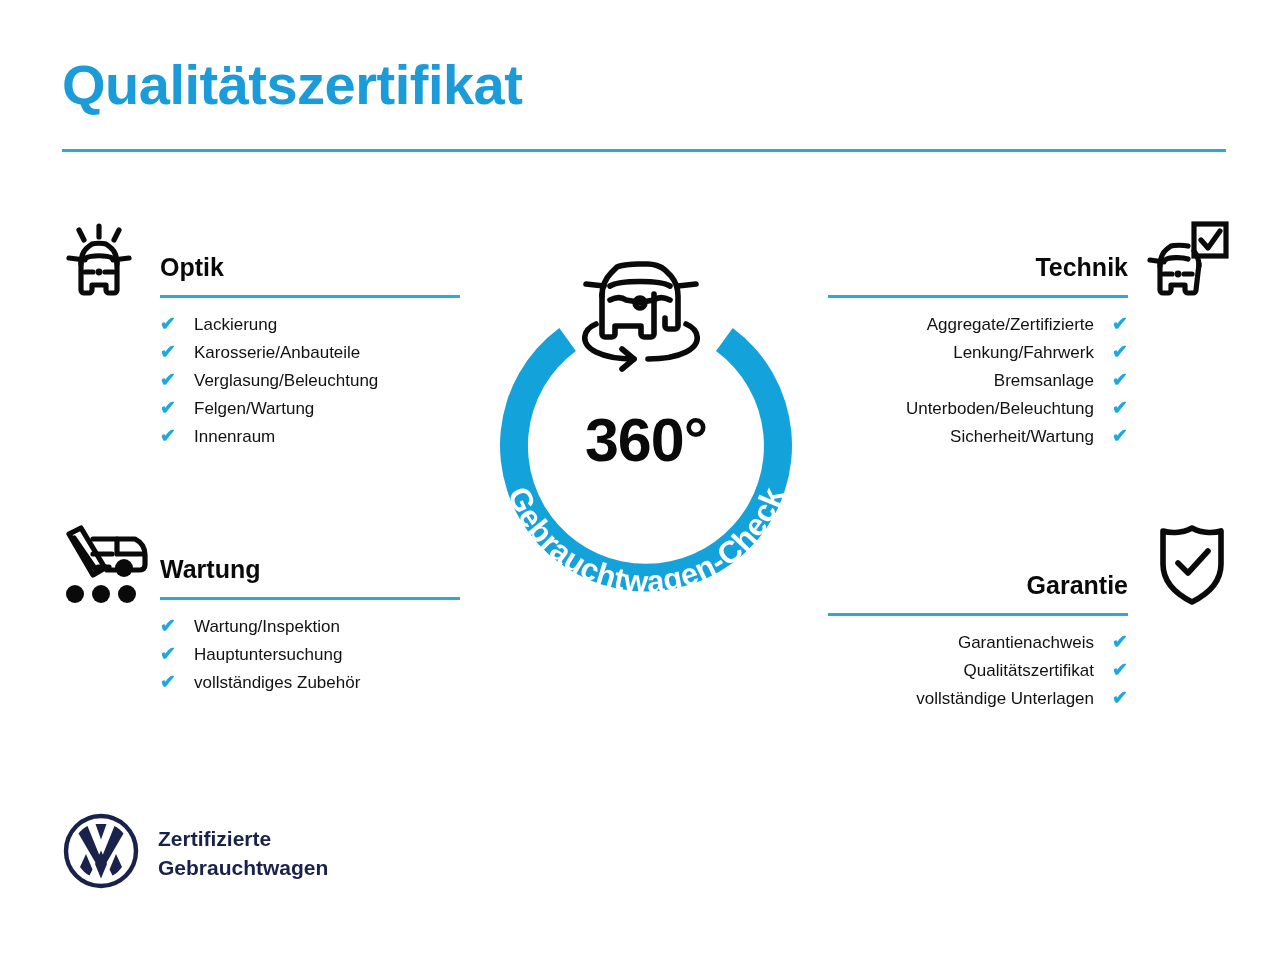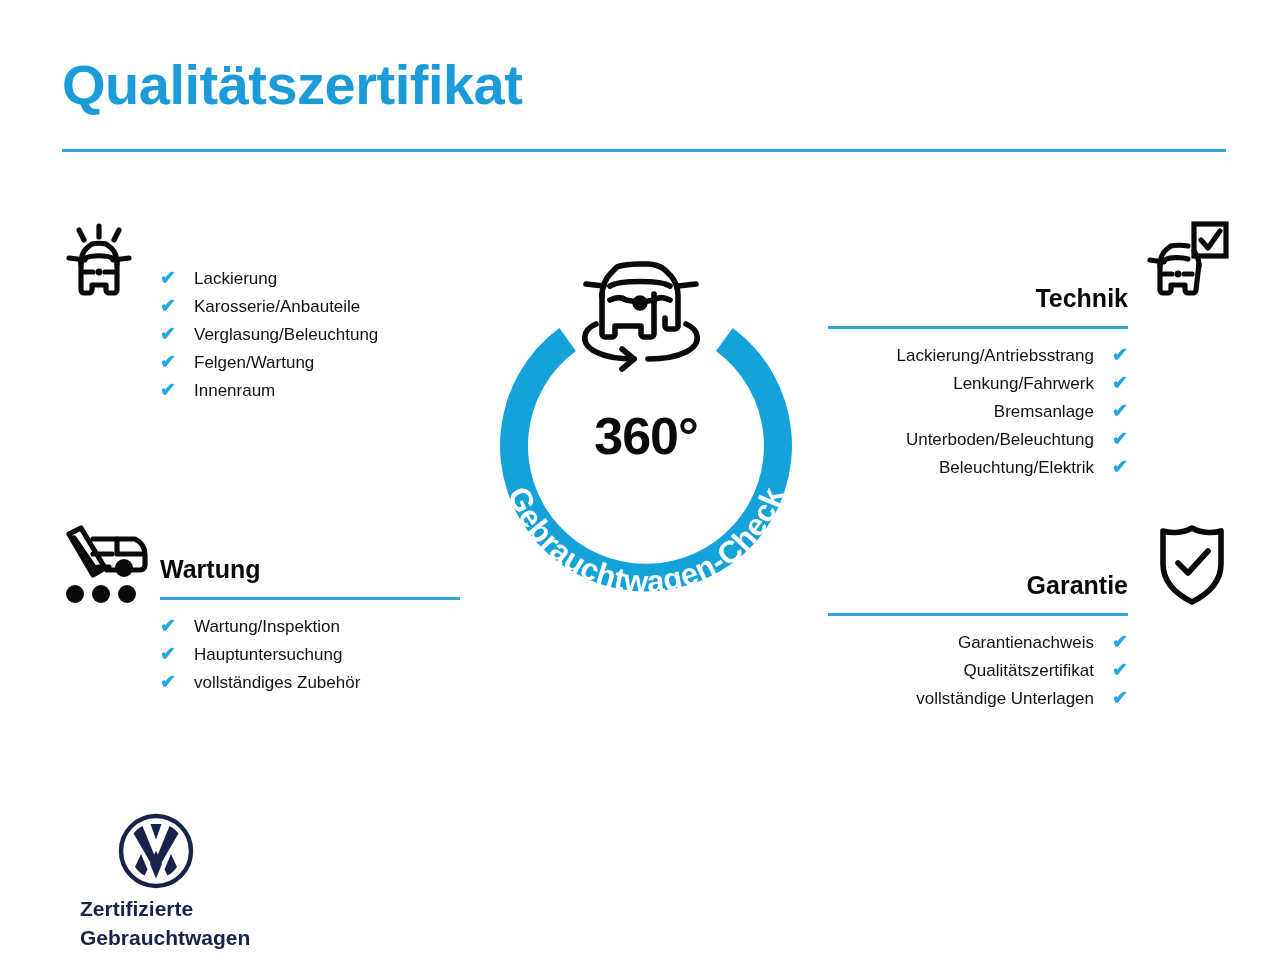--- a/index.html
+++ b/index.html
@@ -84,21 +84,21 @@
   .sec-left .check { width: 34px; }
 
   
   .sec-right .sec-title { text-align: right; }
   .sec-right .item { justify-content: flex-end; }
   .sec-right .check { width: 34px; text-align: right; }
 
   
   #section-optik   { left: 160px; top: 252px; width: 300px; }
   #section-wartung { left: 160px; top: 554px; width: 300px; }
-  #section-technik { left: 828px; top: 252px; width: 300px; margin-top: 31px; }
+  #section-technik { left: 828px; top: 252px; width: 300px; }
   #section-garantie{ left: 828px; top: 570px; width: 300px; }
 
   
   .sec-icon {
     position: absolute;
   }
   #icon-optik    { left: 55px;  top: 216px; }
   #icon-wartung  { left: 57px;  top: 522px; }
   #icon-technik  { left: 1144px; top: 216px; }
   #icon-garantie { left: 1155px; top: 522px; }
@@ -110,35 +110,34 @@
     top: 218px;
     width: 396px;
     height: 430px;
   }
   #badge-360 {
     position: absolute;
     left: 0;
     top: 192px;
     width: 396px;
     text-align: center;
-    font-size: 52px;
+    font-size: 61px;
     font-weight: bold;
     color: #0a0a0a;
     letter-spacing: -1px;
     line-height: 1;
   }
 
   
   #brand {
     position: absolute;
     left: 62px;
     top: 812px;
     display: flex;
     align-items: center;
-    flex-direction: column;
   }
   #brand-text {
     margin-left: 18px;
     font-size: 21px;
     font-weight: bold;
     color: #18224b;
     line-height: 29px;
     white-space: nowrap;
   }
 </style>
@@ -247,20 +246,24 @@
         <path d="M -50 46 C -64 52 -66 66 -50 74 C -40 79 -26 81 -12 81"></path>
         <path d="M 40 46 C 54 52 56 66 40 74 C 30 79 16 81 2 81"></path>
         <polyline points="-24,71 -12,81 -24,91"></polyline>
       </g>
     </g>
   </svg>
   <div id="badge-360">360°</div>
 </div>
 
 <div class="section sec-left" id="section-optik">
+  <div class="sec-head">
+    <div class="sec-title">Optik</div>
+    <div class="sec-rule"></div>
+  </div>
   <div class="items">
     <div class="item">
       <span class="check">✔</span>
       <span>Lackierung</span>
     </div>
     <div class="item">
       <span class="check">✔</span>
       <span>Karosserie/Anbauteile</span>
     </div>
     <div class="item">
@@ -278,37 +281,37 @@
   </div>
 </div>
 
 <div class="section sec-right" id="section-technik">
   <div class="sec-head">
     <div class="sec-title">Technik</div>
     <div class="sec-rule"></div>
   </div>
   <div class="items">
     <div class="item">
-      <span>Lackierung/Antriebsstrang</span>
+      <span>Aggregate/Zertifizierte</span>
       <span class="check">✔</span>
     </div>
     <div class="item">
       <span>Lenkung/Fahrwerk</span>
       <span class="check">✔</span>
     </div>
     <div class="item">
       <span>Bremsanlage</span>
       <span class="check">✔</span>
     </div>
     <div class="item">
       <span>Unterboden/Beleuchtung</span>
       <span class="check">✔</span>
     </div>
     <div class="item">
-      <span>Beleuchtung/Elektrik</span>
+      <span>Sicherheit/Wartung</span>
       <span class="check">✔</span>
     </div>
   </div>
 </div>
 
 <div class="section sec-left" id="section-wartung">
   <div class="sec-head">
     <div class="sec-title">Wartung</div>
     <div class="sec-rule"></div>
   </div>

